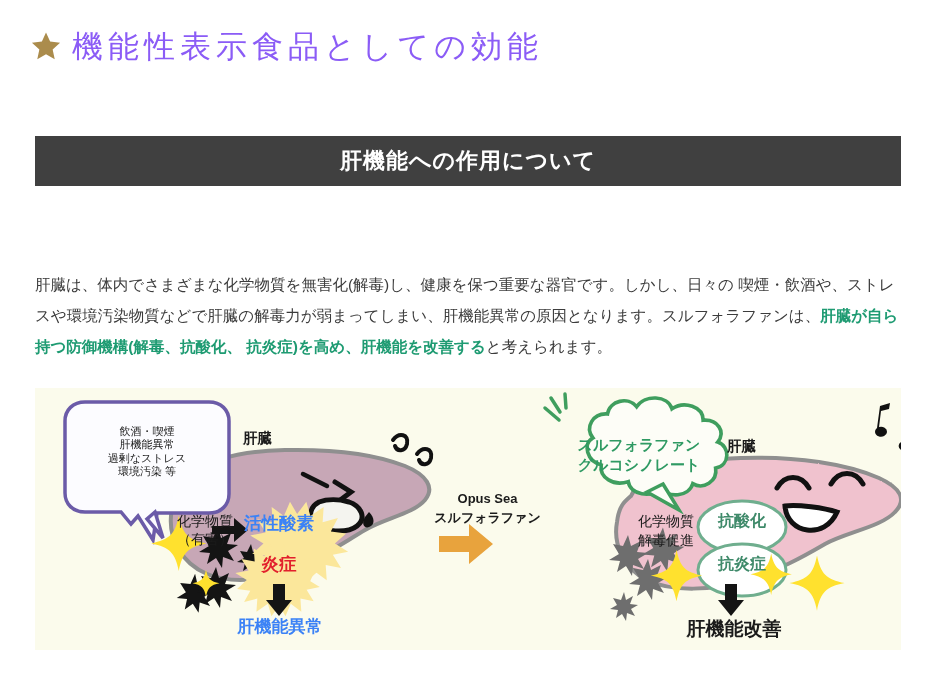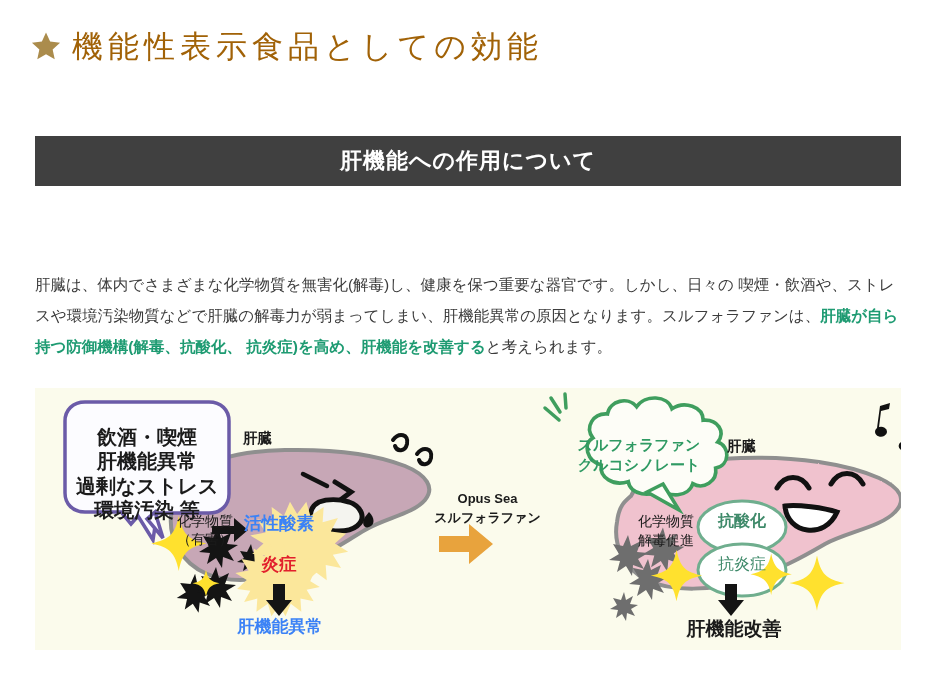--- a/index.html
+++ b/index.html
@@ -20,21 +20,21 @@
     height: 48px;
   }
   .star-icon {
     width: 30px; height: 30px;
     margin-right: 11px;
     display: block;
   }
   .section-heading .title-text {
     font-size: 31px;
     letter-spacing: 5px;
-    color: #a16207;
+    color: #8b5cf6;
     font-weight: 400;
     white-space: nowrap;
     line-height: 1;
   }
 
   
   .green-bar {
     position: absolute;
     left: 35px; top: 136px;
     width: 866px; height: 50px;
@@ -76,40 +76,40 @@
   .ill-label {
     position: absolute;
     white-space: nowrap;
     line-height: 1.22;
     text-align: center;
   }
 
   
   .bubble-left-text {
     left: 41px; top: 37px; width: 142px;
-    font-size: 20px; color: #1b1b1b; font-weight: bold;
+    font-size: 11px; color: #1b1b1b;
   }
   
   .label-liver-left { left: 208px; top: 42px; font-size: 14.5px; font-weight: bold; color: #1b1b1b; }
   
   .label-chem-left { left: 124px; top: 124px; width: 92px; font-size: 14px; color:#1b1b1b; line-height:1.3; }
   
   .label-ros { left: 198px; top: 125px; width: 92px; font-size: 17.5px; font-weight: bold; color: #3b82f6; }
   .label-inflam { left: 206px; top: 166px; width: 76px; font-size: 17.5px; font-weight: bold; color: #e2202c; }
   .label-abnormal { left: 186px; top: 229px; width: 118px; font-size: 17px; font-weight: bold; color: #3b82f6; }
 
   
   .label-center { left: 385px; top: 90px; width: 135px; font-size: 13px; font-weight: bold; color: #1b1b1b; line-height: 1.45; margin-top: 12px; }
 
   
   .bubble-right-text { left: 522px; top: 47px; width: 164px; font-size: 15px; font-weight: bold; color: #2f9a63; line-height: 1.3; }
   .label-liver-right { left: 692px; top: 50px; font-size: 14.5px; font-weight: bold; color: #1b1b1b; }
   .label-chem-right { left: 587px; top: 124px; width: 88px; font-size: 14px; color: #1b1b1b; line-height: 1.35; }
   .label-antiox { left: 668px; top: 123px; width: 78px; font-size: 16px; font-weight: bold; color: #3f8a6a; }
-  .label-antiinf { left: 668px; top: 166px; width: 78px; font-size: 16px; font-weight: normal; color: #3f8a6a; text-align: center; }
+  .label-antiinf { left: 668px; top: 166px; width: 78px; font-size: 16px; font-weight: bold; color: #3f8a6a; text-align: center; }
   .label-improve { left: 638px; top: 229px; width: 122px; font-size: 19px; font-weight: bold; color: #1b1b1b; }
 </style>
 </head>
 <body>
 
 <div class="page">
 
   <div class="section-heading">
     <svg class="star-icon" viewBox="0 0 32 32">
       <polygon points="16,1.5 20.4,11.3 31,12.4 23.1,19.6 25.3,30.2 16,24.8 6.7,30.2 8.9,19.6 1,12.4 11.6,11.3" fill="#ab8c4c"></polygon>

